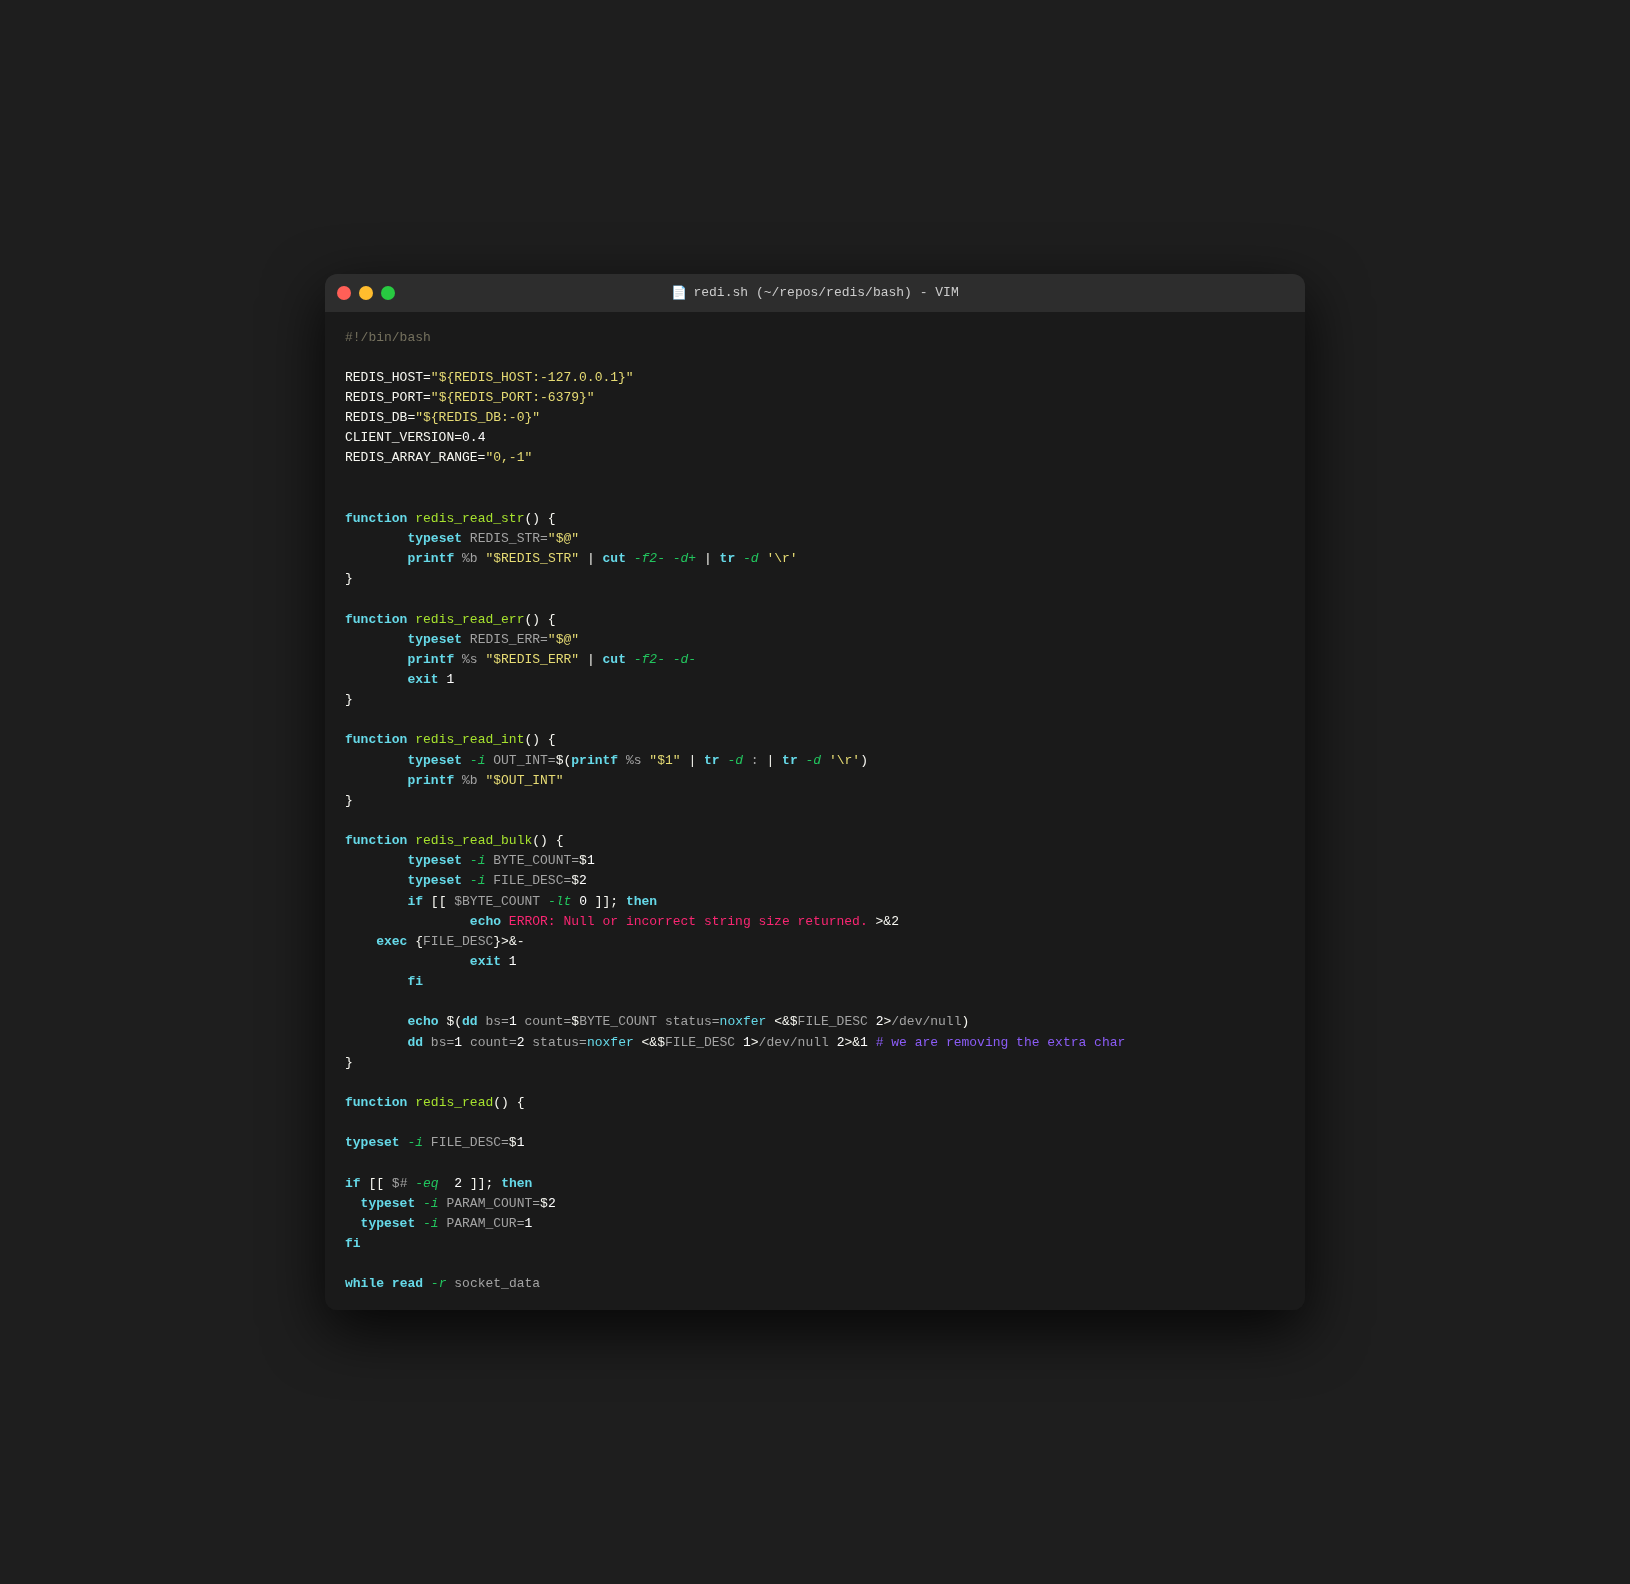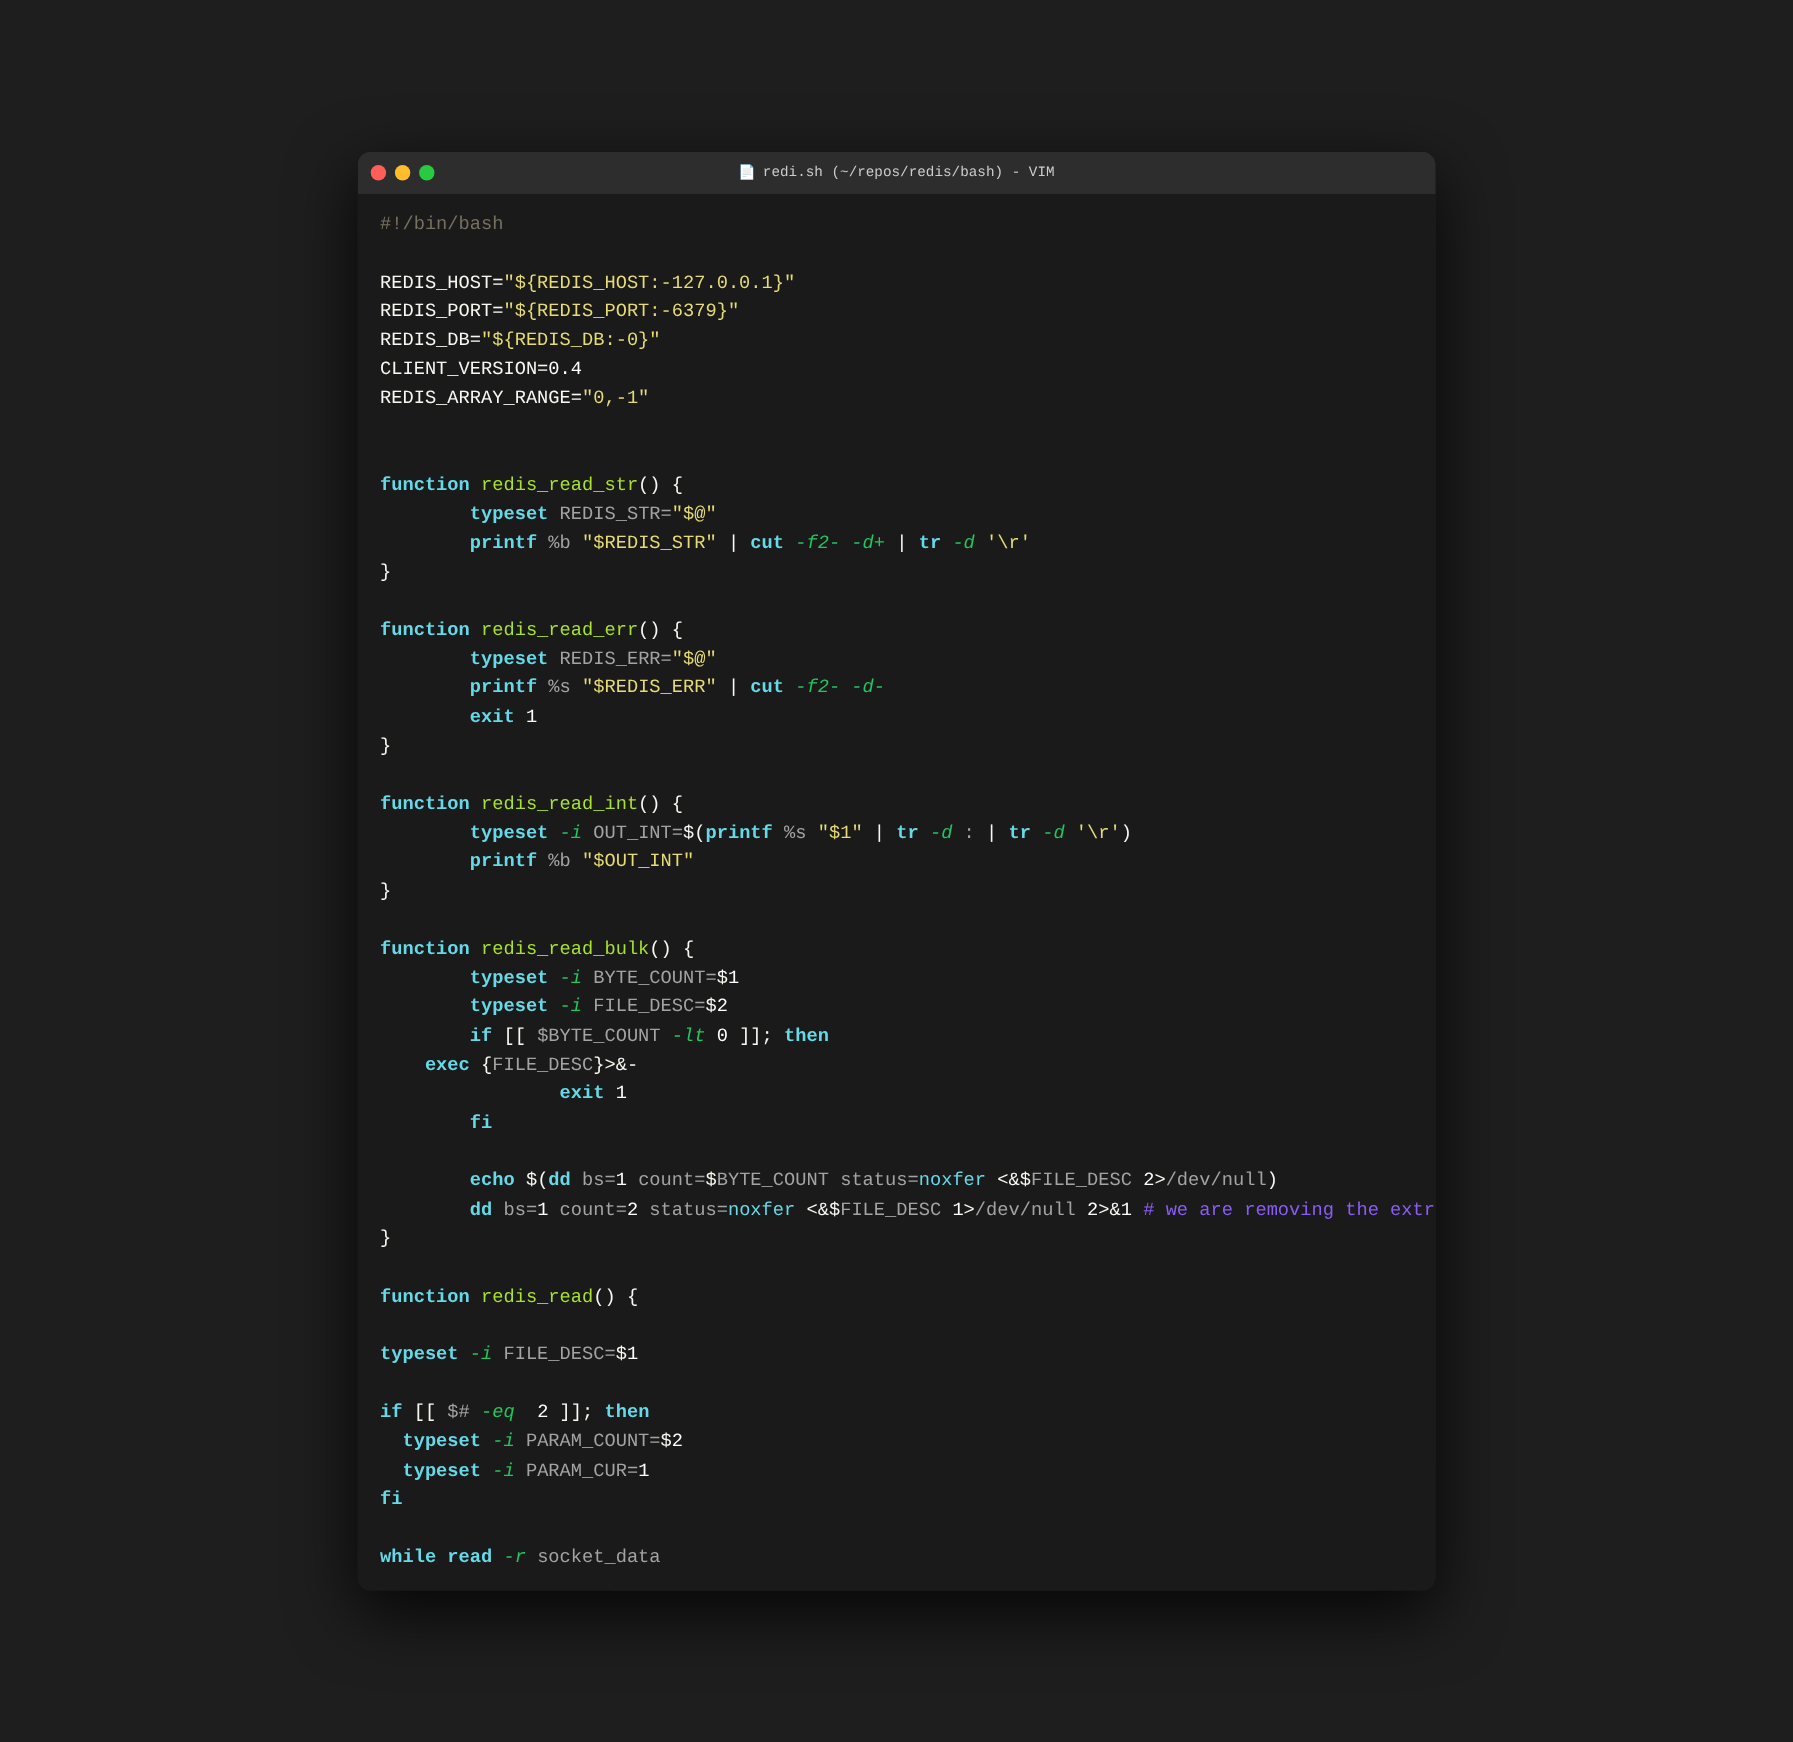--- a/index.html
+++ b/index.html
@@ -60,21 +60,21 @@
       gap: 6px;
     }
 
     .file-icon {
       font-size: 13px;
     }
 
     .editor {
       background: #1a1a1a;
       padding: 16px 20px;
-      font-size: 17px;
+      font-size: 13px;
       line-height: 1.55;
       color: #f8f8f2;
       min-height: 540px;
       overflow-x: auto;
     }
 
     .line {
       white-space: pre;
       min-height: 1.55em;
     }
@@ -132,20 +132,21 @@
     <div class="line"></div>
     <div class="line"><span class="kw">function</span> <span class="fn">redis_read_int</span><span class="op">() {</span></div>
     <div class="line">        <span class="kw">typeset</span> <span class="flag">-i</span> <span class="var">OUT_INT=</span><span class="op">$(</span><span class="kw">printf</span> <span class="var">%s</span> <span class="str">"$1"</span> <span class="op">|</span> <span class="kw">tr</span> <span class="flag">-d</span> <span class="var">:</span> <span class="op">|</span> <span class="kw">tr</span> <span class="flag">-d</span> <span class="str">'\r'</span><span class="op">)</span></div>
     <div class="line">        <span class="kw">printf</span> <span class="var">%b</span> <span class="str">"$OUT_INT"</span></div>
     <div class="line"><span class="op">}</span></div>
     <div class="line"></div>
     <div class="line"><span class="kw">function</span> <span class="fn">redis_read_bulk</span><span class="op">() {</span></div>
     <div class="line">        <span class="kw">typeset</span> <span class="flag">-i</span> <span class="var">BYTE_COUNT=</span><span class="op">$</span><span class="num">1</span></div>
     <div class="line">        <span class="kw">typeset</span> <span class="flag">-i</span> <span class="var">FILE_DESC=</span><span class="op">$</span><span class="num">2</span></div>
     <div class="line">        <span class="kw">if</span> <span class="op">[[</span> <span class="var">$BYTE_COUNT</span> <span class="flag">-lt</span> <span class="num">0</span> <span class="op">]];</span> <span class="kw">then</span></div>
+    <div class="line">                <span class="kw">echo</span> <span class="err-msg">ERROR: Null or incorrect string size returned.</span> <span class="op">&gt;&amp;2</span></div>
     <div class="line">    <span class="kw">exec</span> <span class="op">{</span><span class="var">FILE_DESC</span><span class="op">}&gt;&amp;-</span></div>
     <div class="line">                <span class="kw">exit</span> <span class="num">1</span></div>
     <div class="line">        <span class="kw">fi</span></div>
     <div class="line"></div>
     <div class="line">        <span class="kw">echo</span> <span class="op">$(</span><span class="kw">dd</span> <span class="var">bs=</span><span class="num">1</span> <span class="var">count=</span><span class="op">$</span><span class="var">BYTE_COUNT</span> <span class="var">status=</span><span class="param-name">noxfer</span> <span class="op">&lt;&amp;$</span><span class="var">FILE_DESC</span> <span class="num">2</span><span class="op">&gt;</span><span class="var">/dev/null</span><span class="op">)</span></div>
     <div class="line">        <span class="kw">dd</span> <span class="var">bs=</span><span class="num">1</span> <span class="var">count=</span><span class="num">2</span> <span class="var">status=</span><span class="param-name">noxfer</span> <span class="op">&lt;&amp;$</span><span class="var">FILE_DESC</span> <span class="num">1</span><span class="op">&gt;</span><span class="var">/dev/null</span> <span class="num">2</span><span class="op">&gt;&amp;</span><span class="num">1</span> <span class="comment"># we are removing the extra char</span></div>
     <div class="line"><span class="op">}</span></div>
     <div class="line"></div>
     <div class="line"><span class="kw">function</span> <span class="fn">redis_read</span><span class="op">() {</span></div>
     <div class="line"></div>

